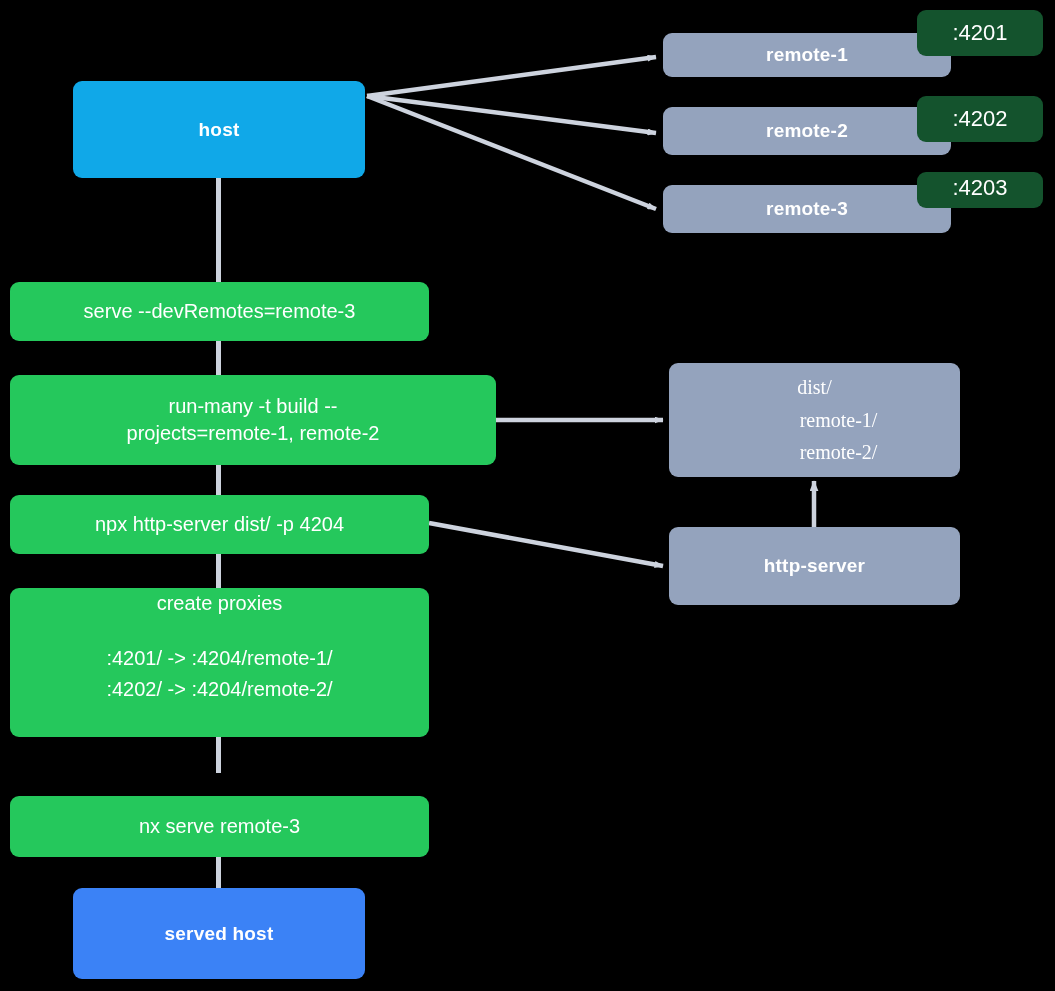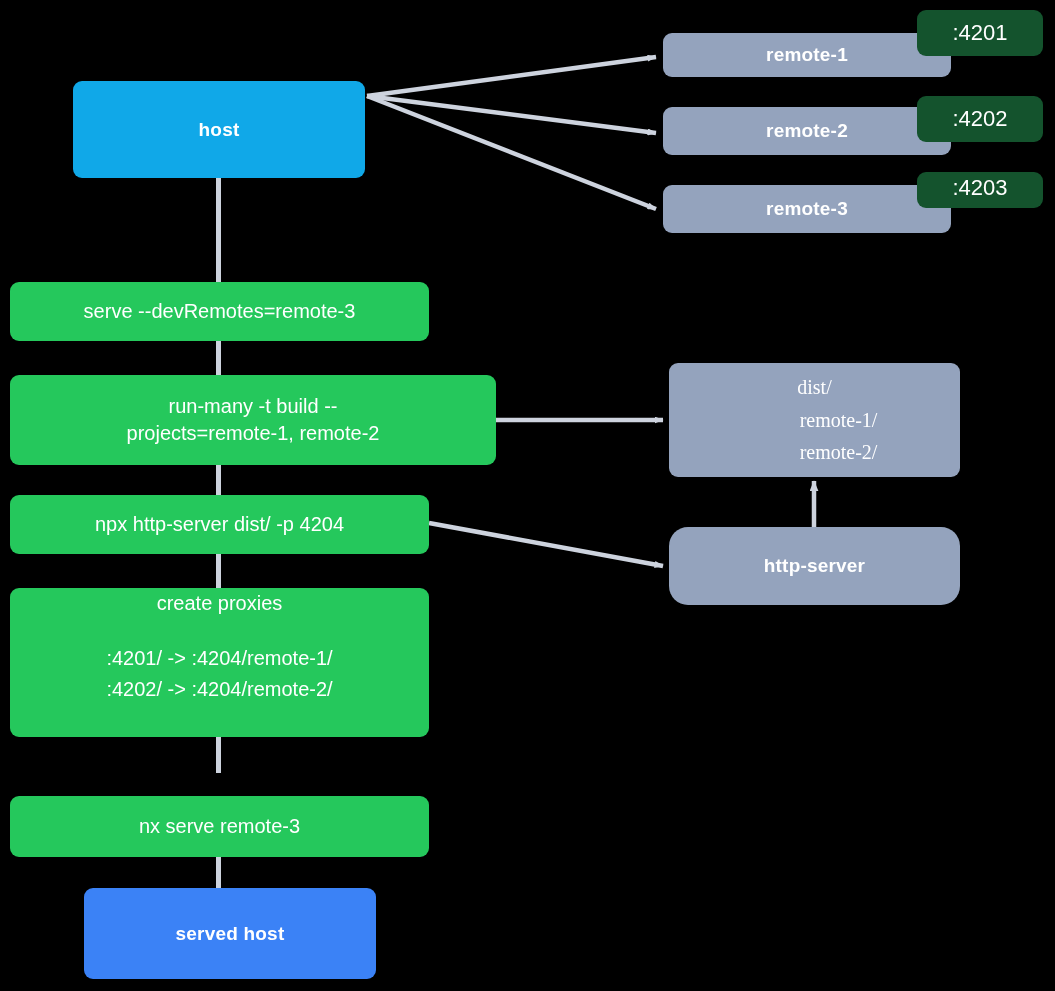--- a/index.html
+++ b/index.html
@@ -55,42 +55,40 @@
     font-weight: bold;
     font-size: 19px;
     letter-spacing: 0.2px;
   }
 
   .node-served {
     background: #3b82f6;
     font-weight: bold;
     font-size: 19px;
     letter-spacing: 0.2px;
-    margin-left: 11px;
   }
 
   .node-remote {
     background: #94a3bd;
     font-weight: bold;
     font-size: 19px;
     letter-spacing: 0.2px;
   }
 
   .node-gray {
     background: #94a3bd;
     font-weight: normal;
     font-size: 20px;
   }
 
   .node-gray-bold {
     background: #94a3bd;
     font-weight: bold;
     font-size: 19px;
     letter-spacing: 0.2px;
-    border-radius: 19px;
   }
 
   .node-cmd {
     background: #25c85c;
     font-weight: normal;
     font-size: 20px;
   }
 
   .node-badge {
     background: #14532d;

